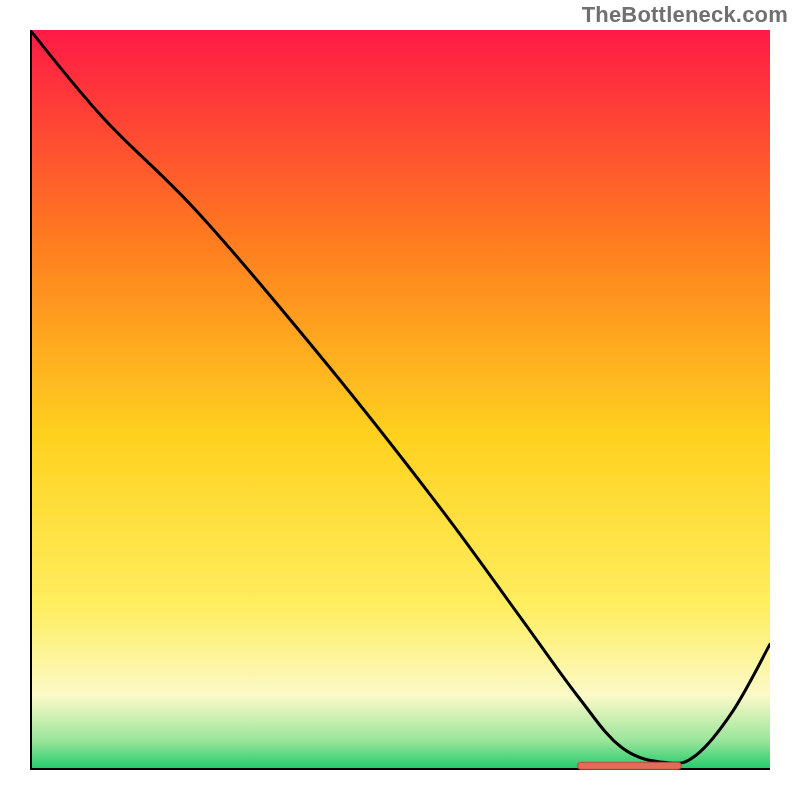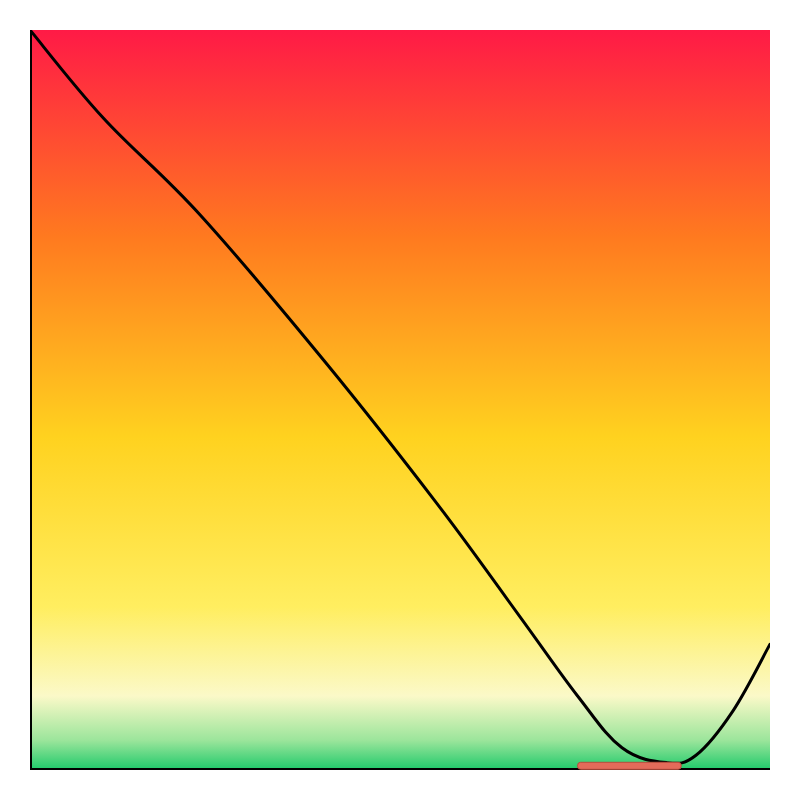--- a/index.html
+++ b/index.html
@@ -45,20 +45,21 @@
     letter-spacing: 0.5px;
     white-space: nowrap;
     user-select: none;
   }
 </style>
 </head>
 <body>
 
 <div class="stage">
 
+  <div class="watermark">TheBottleneck.com</div>
 
   <div class="plot-frame">
     <svg id="plot-svg" width="740" height="740" viewBox="0 0 740 740">
       <defs>
         <linearGradient id="bg-grad" x1="0" y1="0" x2="0" y2="1">
           <stop id="g0" offset="0%" stop-color="#ff1a46"></stop>
           <stop id="g1" offset="28%" stop-color="#ff7a1f"></stop>
           <stop id="g2" offset="55%" stop-color="#ffd21f"></stop>
           <stop id="g3" offset="78%" stop-color="#ffee60"></stop>
           <stop id="g4" offset="90%" stop-color="#fbf9c8"></stop>

